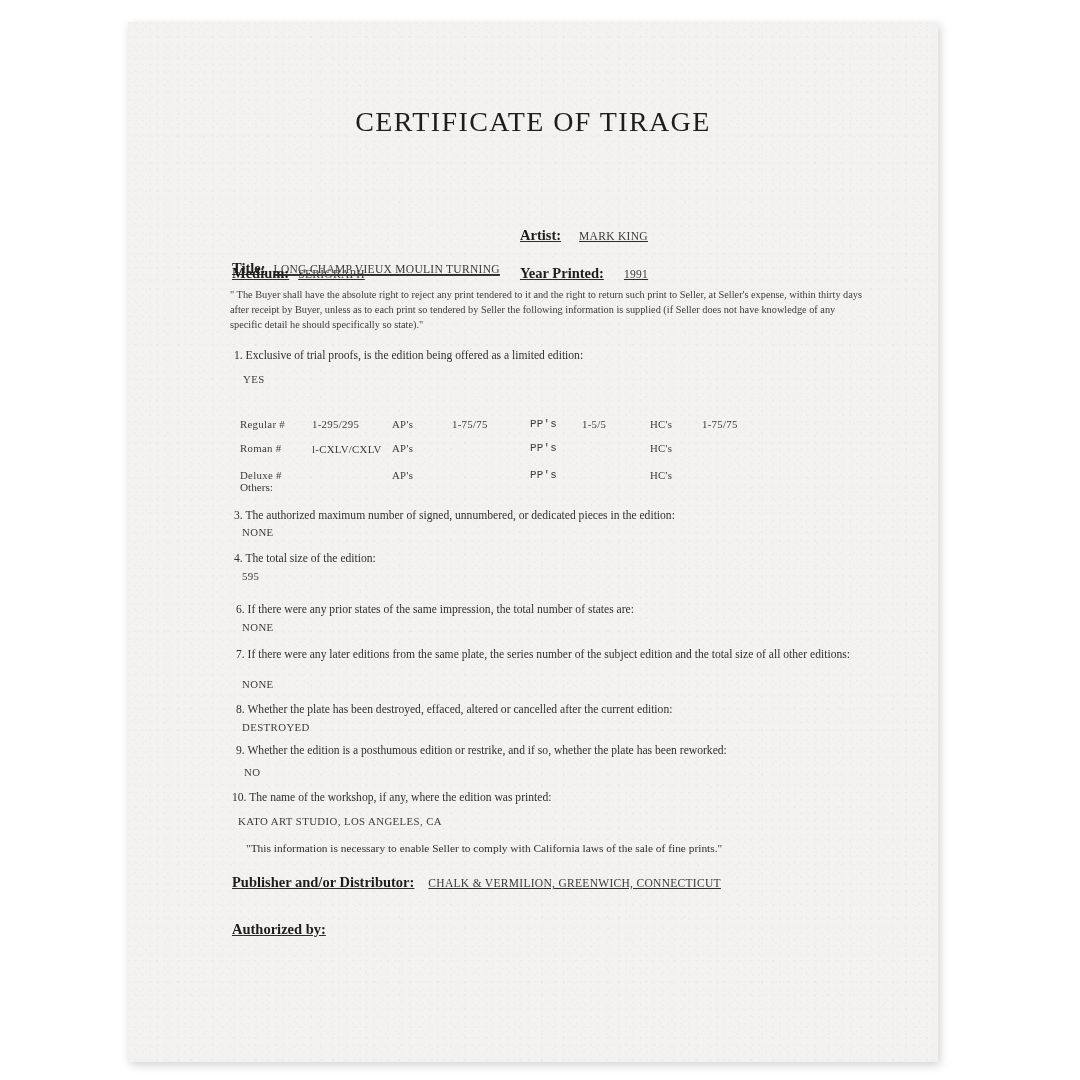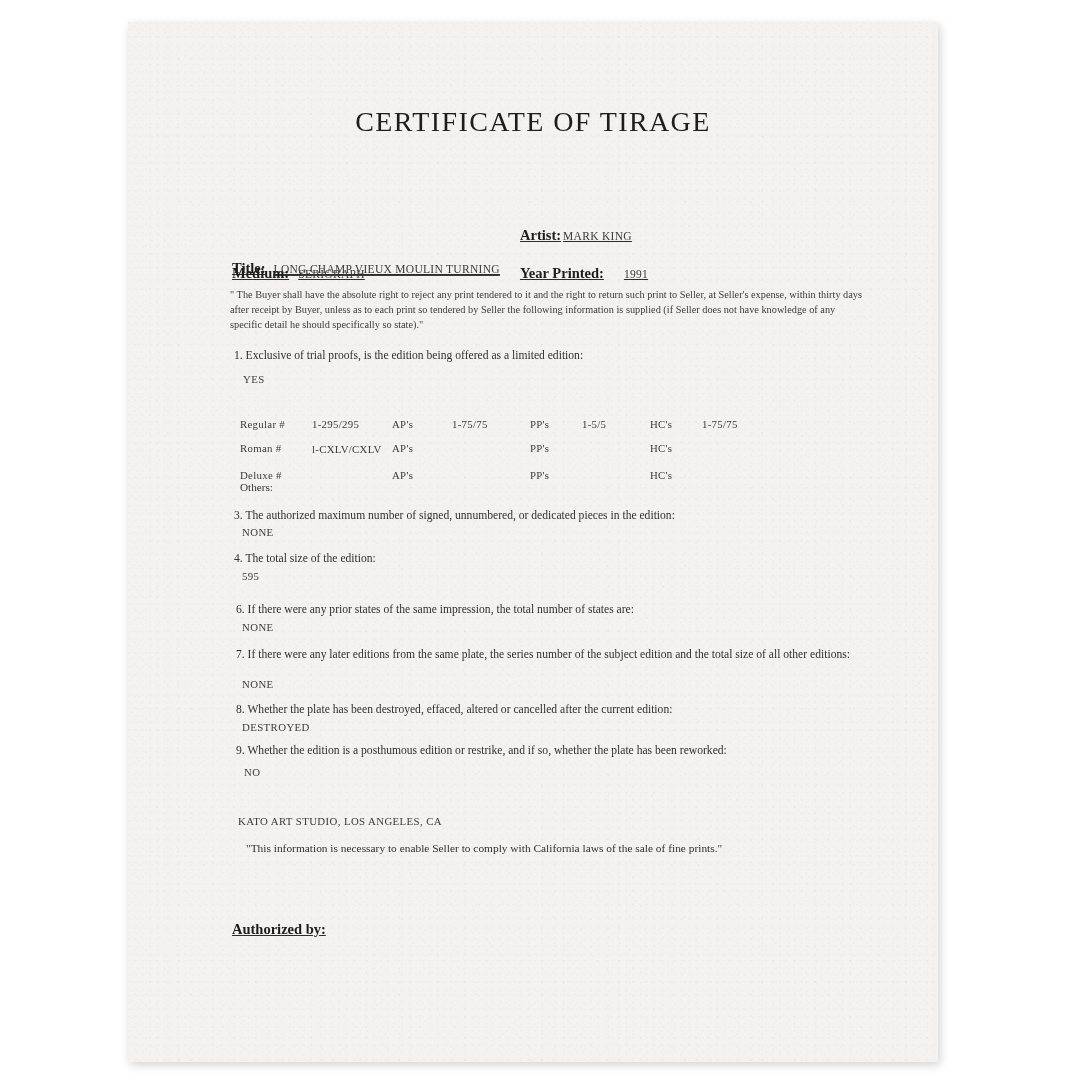--- a/index.html
+++ b/index.html
@@ -76,21 +76,21 @@
   }
   .val.underline {
     text-decoration: underline;
     text-underline-offset: 2px;
     margin-top: 36px;
   }
 
   .r-title { top: 205px; left: 104px; }
   .r-title .val { margin-left: 8px; }
   .r-artist { top: 205px; left: 392px; }
-  .r-artist .val { margin-left: 2px; }
+  .r-artist .val { margin-left: 18px; }
   .r-medium { top: 243px; left: 104px; }
   .r-medium .val { margin-left: 9px; text-align: right; }
   .r-year { top: 243px; left: 392px; }
   .r-year .val { margin-left: 20px; }
 
   .quote-top {
     position: absolute;
     top: 266px;
     left: 102px;
     width: 634px;
@@ -130,21 +130,21 @@
   }
   .grid .grow {
     display: flex;
     margin-bottom: 12px;
     align-items: flex-start;
   }
   .grid .c1 { width: 72px; }
   .grid .c2 { width: 80px; }
   .grid .c3 { width: 60px; }
   .grid .c4 { width: 78px; }
-  .grid .c5 { width: 52px; }
+  .grid .c5 { width: 52px; font-family: Liberation Mono, monospace; }
   .grid .c6 { width: 68px; }
   .grid .c7 { width: 52px; }
   .grid .c8 { width: 70px; }
   .grid .wrapval { line-height: 1.35; }
 
   .others { position: absolute; top: 459px; left: 112px; font-size: 11.2px; color: #333; }
 
   .q3 { top: 486px; left: 106px; width: 660px; }
   .a3 { top: 504px; left: 114px; }
   .q4 { top: 529px; left: 106px; width: 600px; }
@@ -273,24 +273,32 @@
         <span>Whether the plate has been destroyed, effaced, altered or cancelled after the current edition:</span>
       </div>
       <div class="ans a8">DESTROYED</div>
 
       <div class="q q9">
         <span class="num">9.</span>
         <span>Whether the edition is a posthumous edition  or restrike, and if so, whether the plate has been reworked:</span>
       </div>
       <div class="ans a9">NO</div>
 
+      <div class="q q10">
+        <span class="num">10.</span>
+        <span>The name of the workshop, if any, where the edition was printed:</span>
+      </div>
       <div class="ans a10">KATO ART STUDIO, LOS ANGELES, CA</div>
 
       <div class="note">"This information is necessary to enable Seller to comply with California laws of the sale of fine prints."</div>
 
+      <div class="row r-pub">
+        <span class="lbl">Publisher and/or Distributor:</span>
+        <span class="val">CHALK &amp; VERMILION, GREENWICH, CONNECTICUT</span>
+      </div>
 
       <div class="row r-auth">
         <span class="lbl">Authorized by:</span>
       </div>
 
     </div>
   </div>
 </div>
 
 </body></html>

